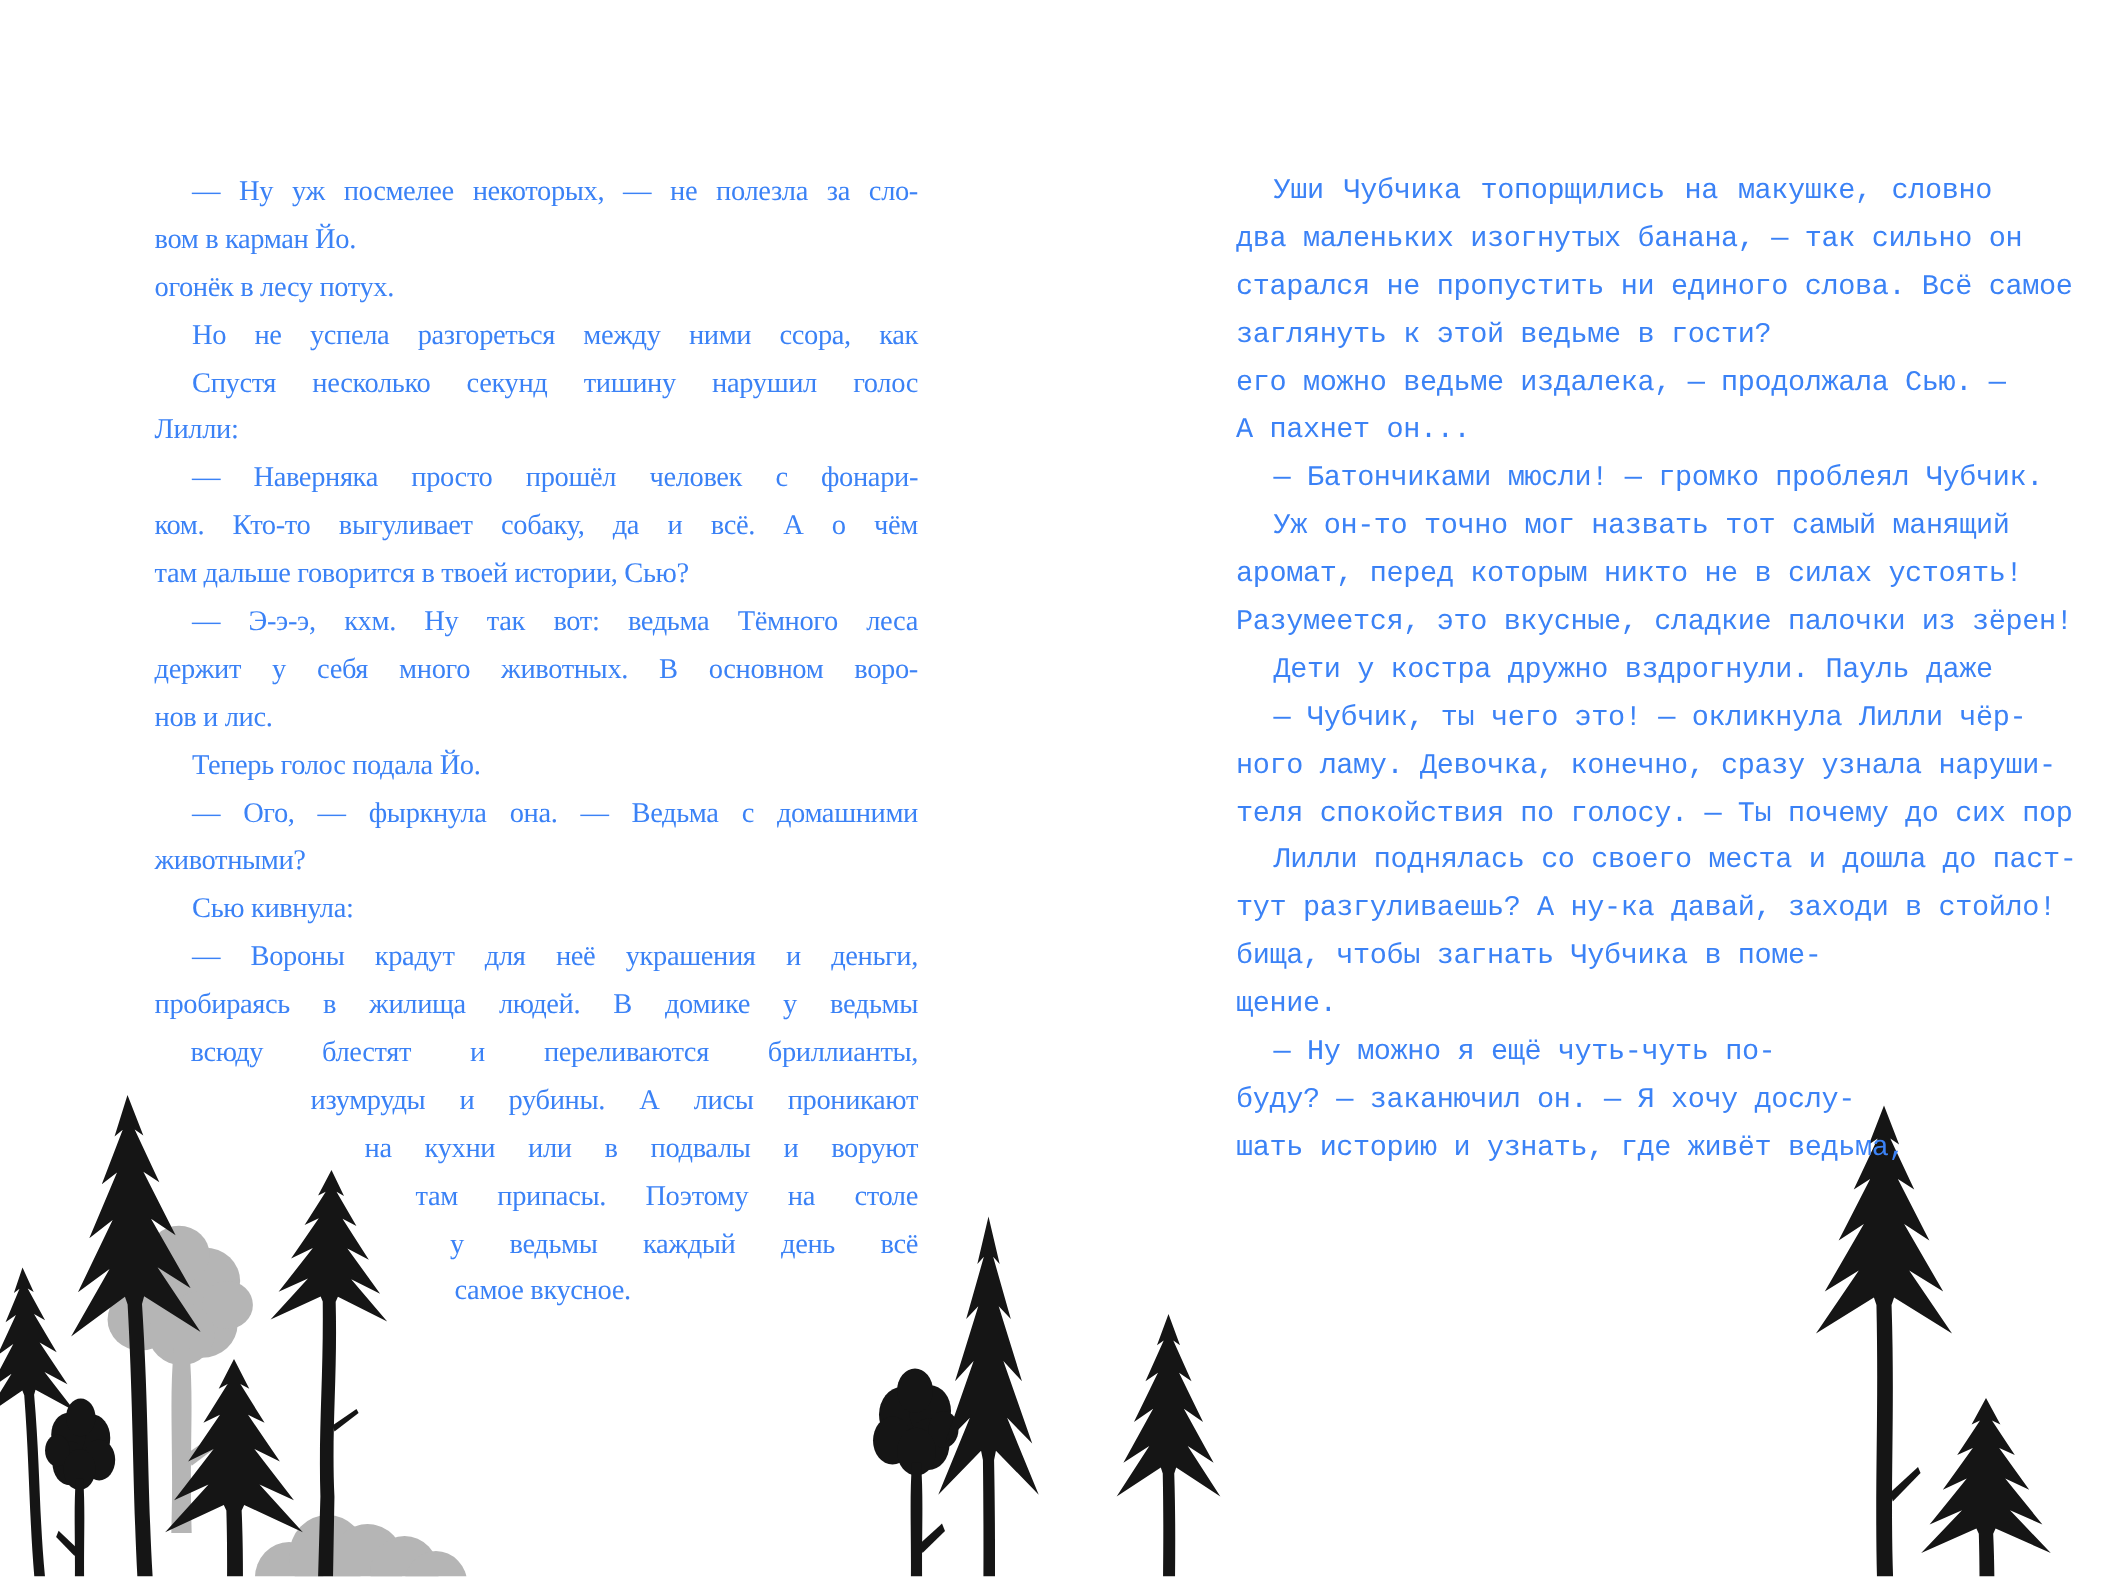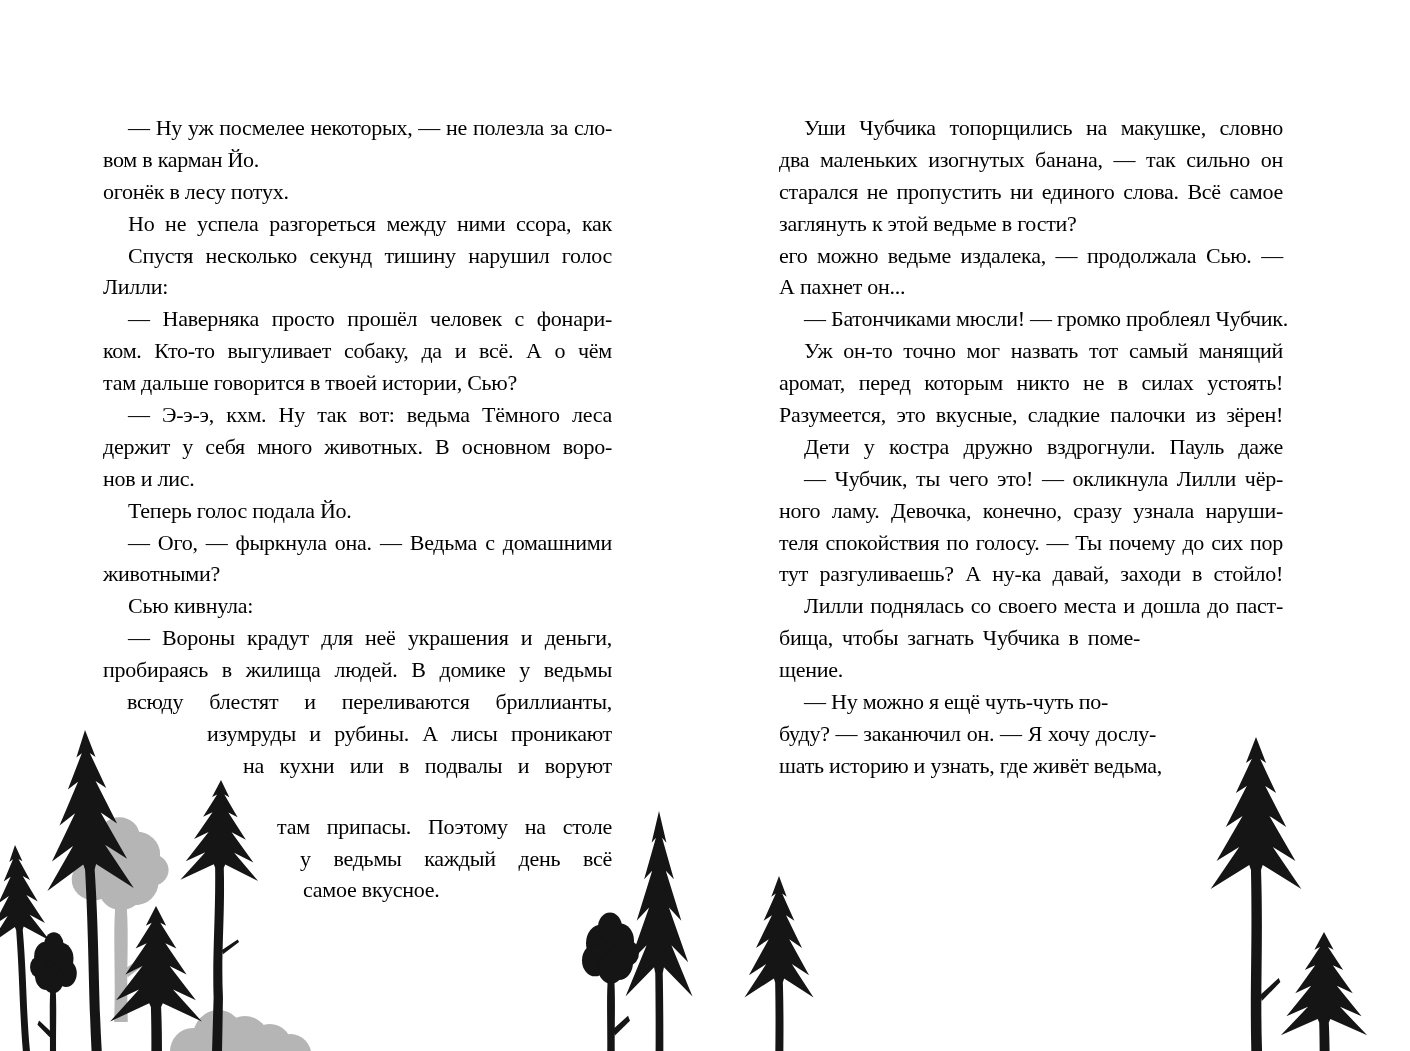--- a/index.html
+++ b/index.html
@@ -1,26 +1,26 @@
 <!DOCTYPE html>
 <html><head>
 <meta charset="utf-8">
 <style>
   html,body{margin:0;padding:0;background:#ffffff;}
   #spread{position:relative;width:1410px;height:1051px;background:#ffffff;overflow:hidden;
           font-family:"Liberation Serif","DejaVu Serif",serif;}
-  .col{position:absolute;top:112px;color:#000000;font-size:22px;letter-spacing:-0.25px;}
+  .col{position:absolute;top:112px;color:#3b82f6;font-size:19px;letter-spacing:-0.25px;}
   #col-left{left:103px;width:509px;}
-  #col-right{left:779px;width:504px;}
+  #col-right{left:824px;width:504px;font-family:Liberation Mono, monospace;}
   .ln{height:31.9px;line-height:31.9px;white-space:nowrap;}
   .j{text-align:justify;text-align-last:justify;-moz-text-align-last:justify;}
   .l{text-align:right;text-align-last:left;}
   .ind{padding-left:25px;}
   .pl24{padding-left:24px;}.pl104{padding-left:104px;}.pl140{padding-left:140px;}
-  .pl174{padding-left:174px;margin-top:29px;}.pl197{padding-left:197px;}.pl200{padding-left:200px;}
+  .pl174{padding-left:174px;}.pl197{padding-left:197px;}.pl200{padding-left:200px;}
   .pr143{padding-right:143px;}.pr175{padding-right:175px;}.pr127{padding-right:127px;}.pr123{padding-right:123px;}
   #forest{position:absolute;left:0;top:0;pointer-events:none;}
 </style>
 </head>
 <body>
 
 <div id="spread">
 
   <svg id="forest" width="1410" height="1051" viewBox="0 0 1410 1051">
     <defs>
@@ -115,22 +115,22 @@
     <div class="ln j">его можно ведьме издалека, — продолжала Сью. —</div>
     <div class="ln l">А пахнет он...</div>
     <div class="ln j ind">— Батончиками мюсли! — громко проблеял Чубчик.</div>
     <div class="ln j ind">Уж он-то точно мог назвать тот самый манящий</div>
     <div class="ln j">аромат, перед которым никто не в силах устоять!</div>
     <div class="ln j">Разумеется, это вкусные, сладкие палочки из зёрен!</div>
     <div class="ln j ind">Дети у костра дружно вздрогнули. Пауль даже</div>
     <div class="ln j ind">— Чубчик, ты чего это! — окликнула Лилли чёр-</div>
     <div class="ln j">ного ламу. Девочка, конечно, сразу узнала наруши-</div>
     <div class="ln j">теля спокойствия по голосу. — Ты почему до сих пор</div>
+    <div class="ln j ind">Лилли поднялась со своего места и дошла до паст-</div>
     <div class="ln j">тут разгуливаешь? А ну-ка давай, заходи в стойло!</div>
-    <div class="ln j ind">Лилли поднялась со своего места и дошла до паст-</div>
     <div class="ln j pr143">бища, чтобы загнать Чубчика в поме-</div>
     <div class="ln l">щение.</div>
     <div class="ln j ind pr175">— Ну можно я ещё чуть-чуть по-</div>
     <div class="ln j pr127">буду? — заканючил он. — Я хочу дослу-</div>
     <div class="ln j pr123">шать историю и узнать, где живёт ведьма,</div>
   </div>
 
 </div>
 
 </body></html>

